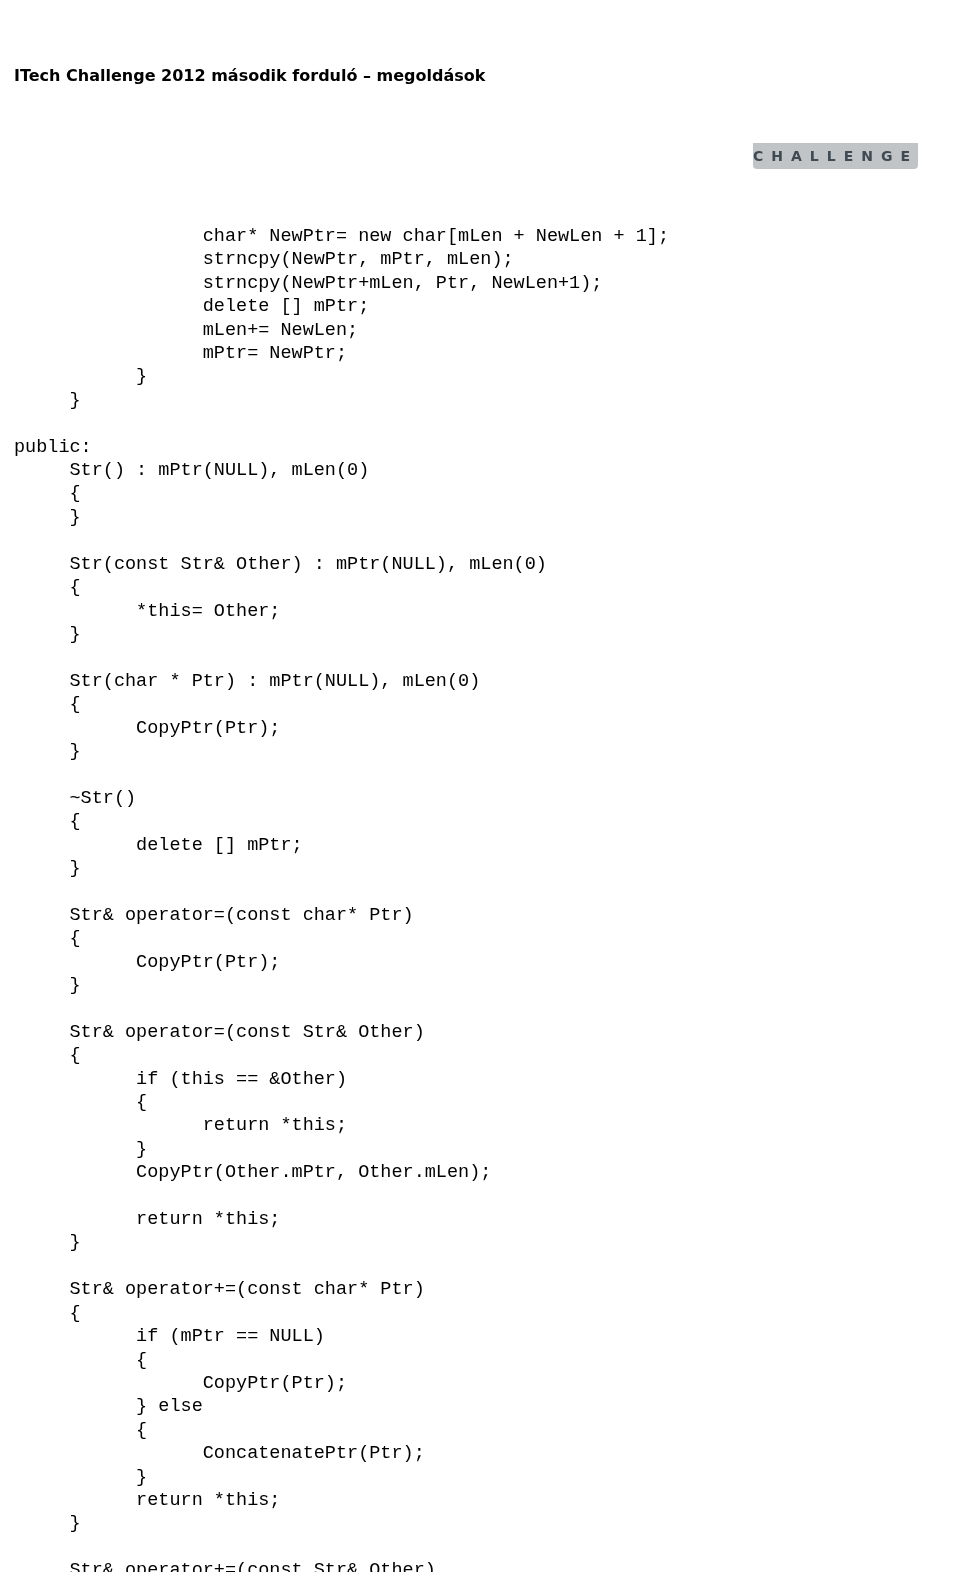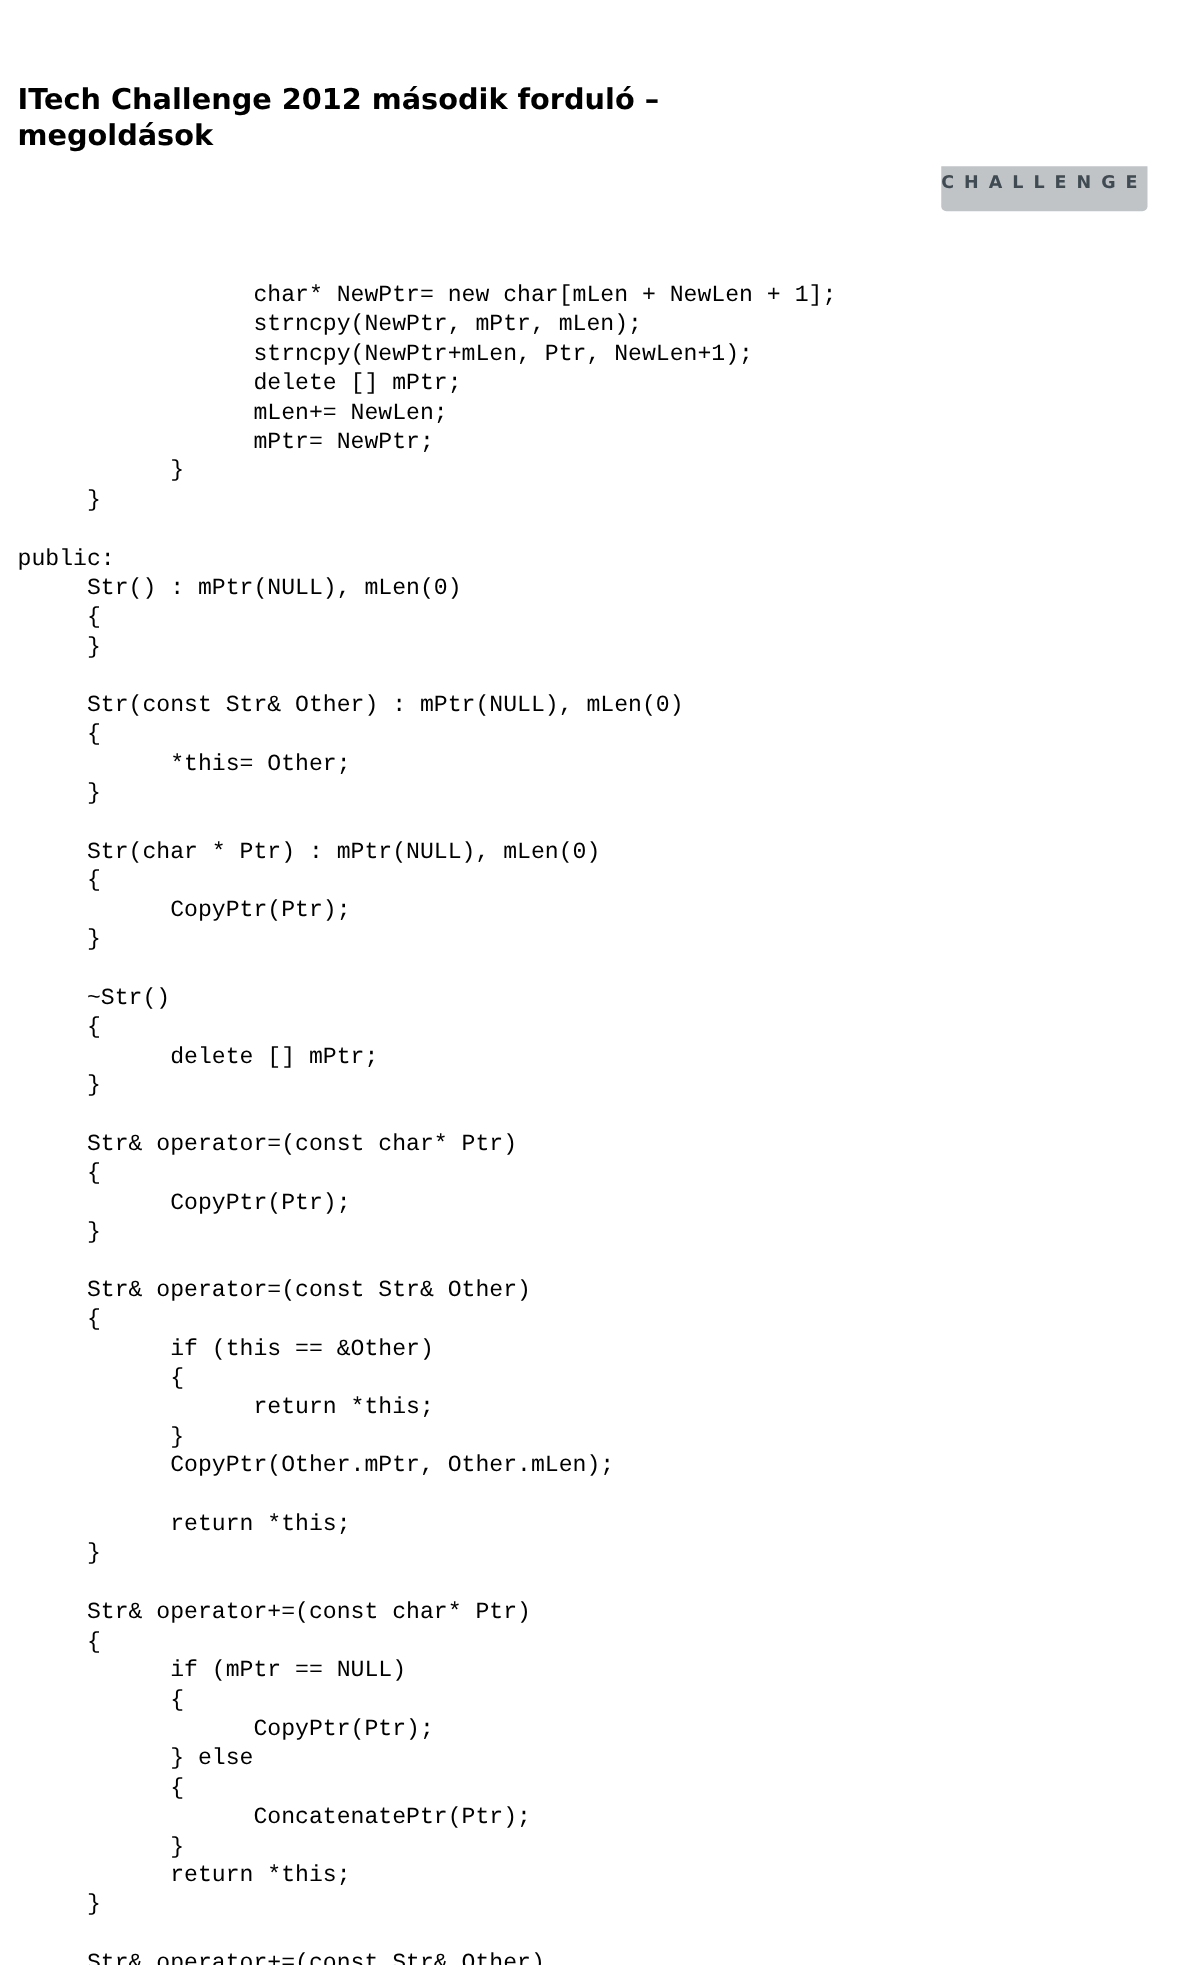--- a/index.html
+++ b/index.html
@@ -20,21 +20,21 @@
   }
   .header {
     display: flex;
     align-items: flex-start;
     justify-content: space-between;
     margin-bottom: 56px;
     padding-left: 14px;
   }
   .header-title {
     font-weight: 700;
-    font-size: 23px;
+    font-size: 16px;
     line-height: 1.25;
     margin-top: 14px;
   }
   .logo {
     width: 267px;
     height: 117px;
     display: flex;
     flex-direction: column;
     align-items: flex-end;
     box-sizing: border-box;
@@ -61,21 +61,21 @@
   }
   .logo-word {
     font-size: 44px;
     font-weight: 700;
     color: #ffffff;
     font-style: italic;
     letter-spacing: -1px;
     text-shadow: 0 1px 2px rgba(0,0,0,0.4);
   }
   .logo-bar {
-    height: 36px;
+    height: 26px;
     background: #c0c4c7;
     text-align: center;
     font-size: 14px;
     font-weight: 700;
     letter-spacing: 8px;
     color: #3f4a52;
     line-height: 26px;
     border-bottom-left-radius:4px; border-bottom-right-radius:4px;
   }
   .code {

